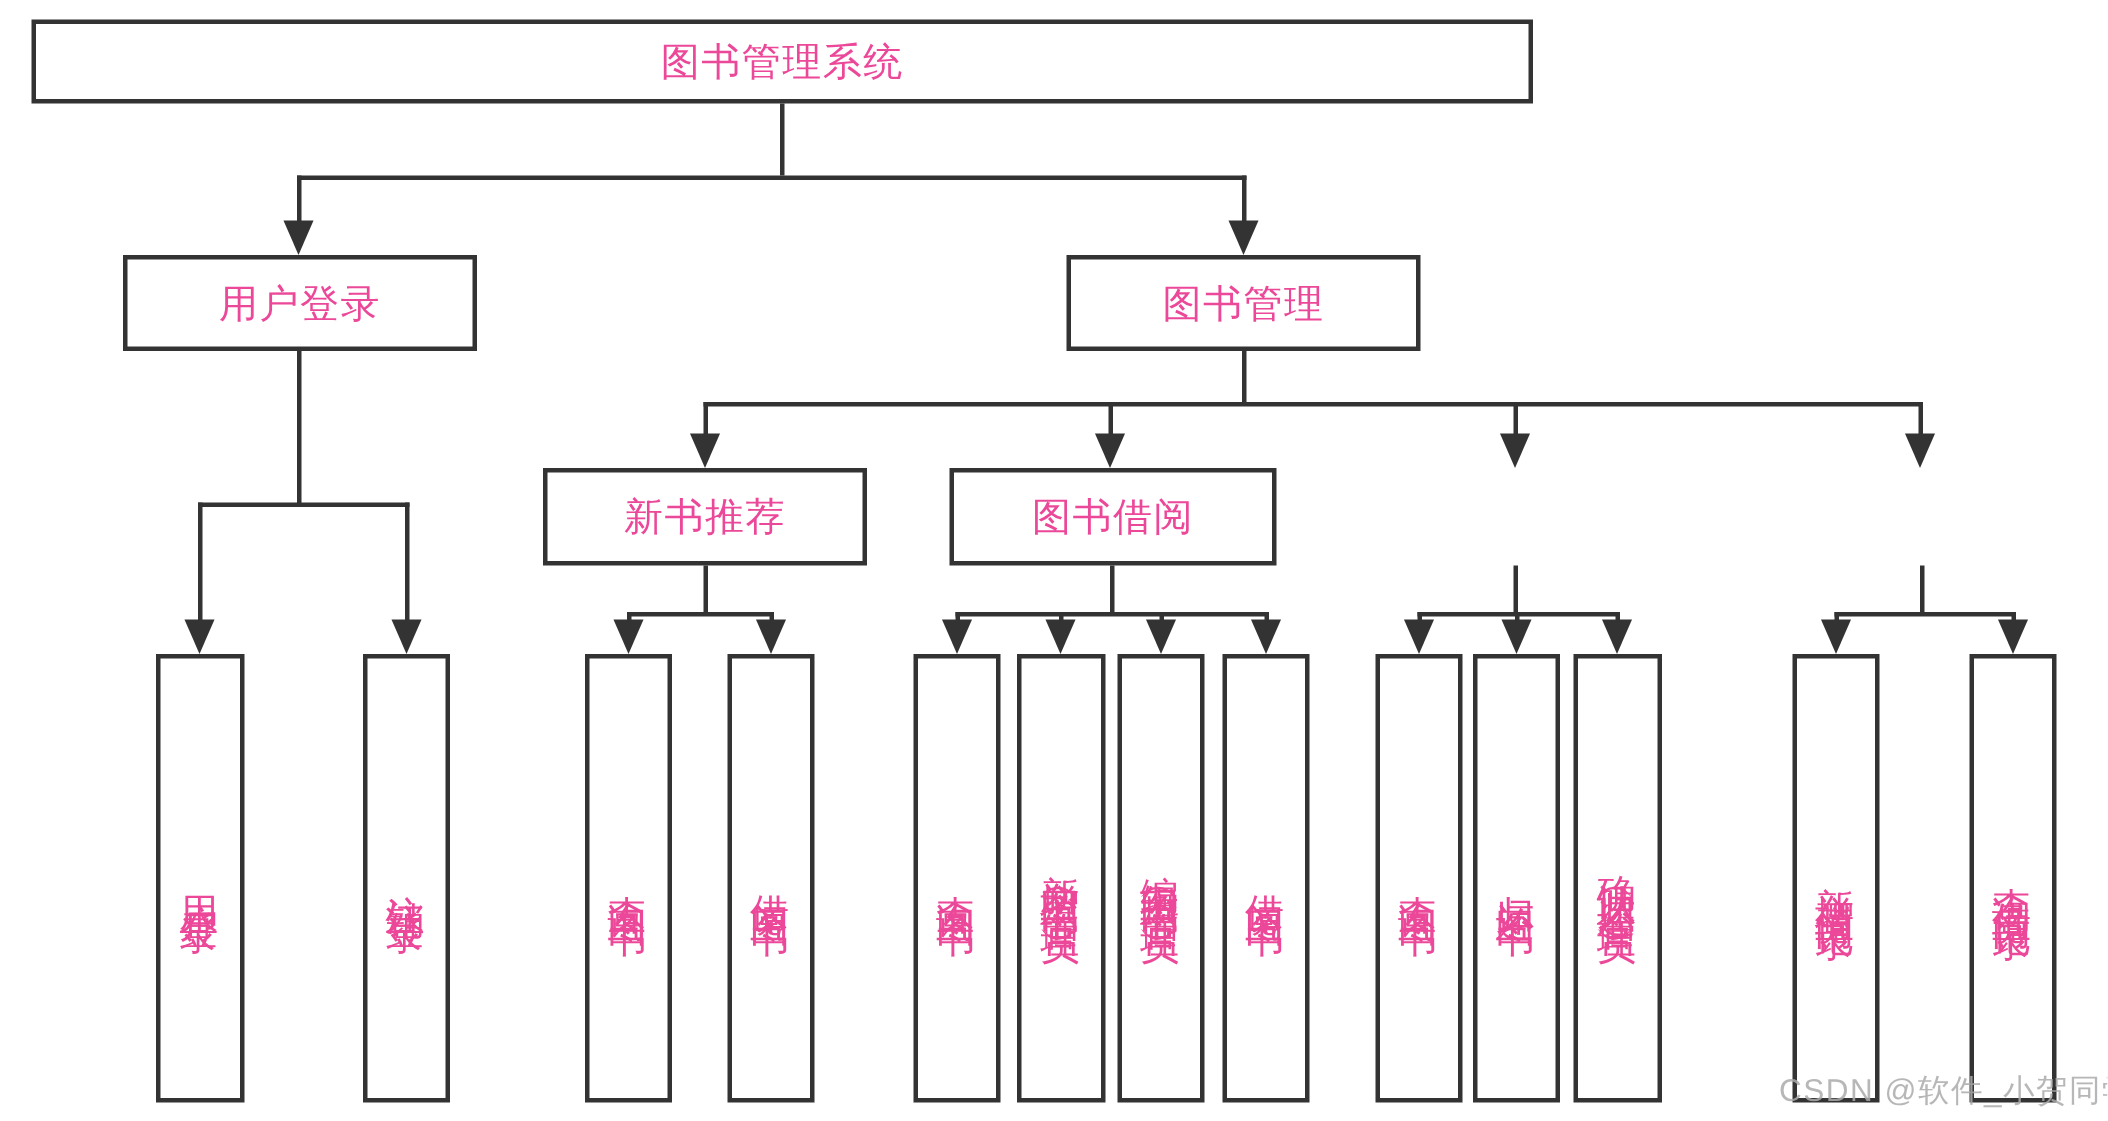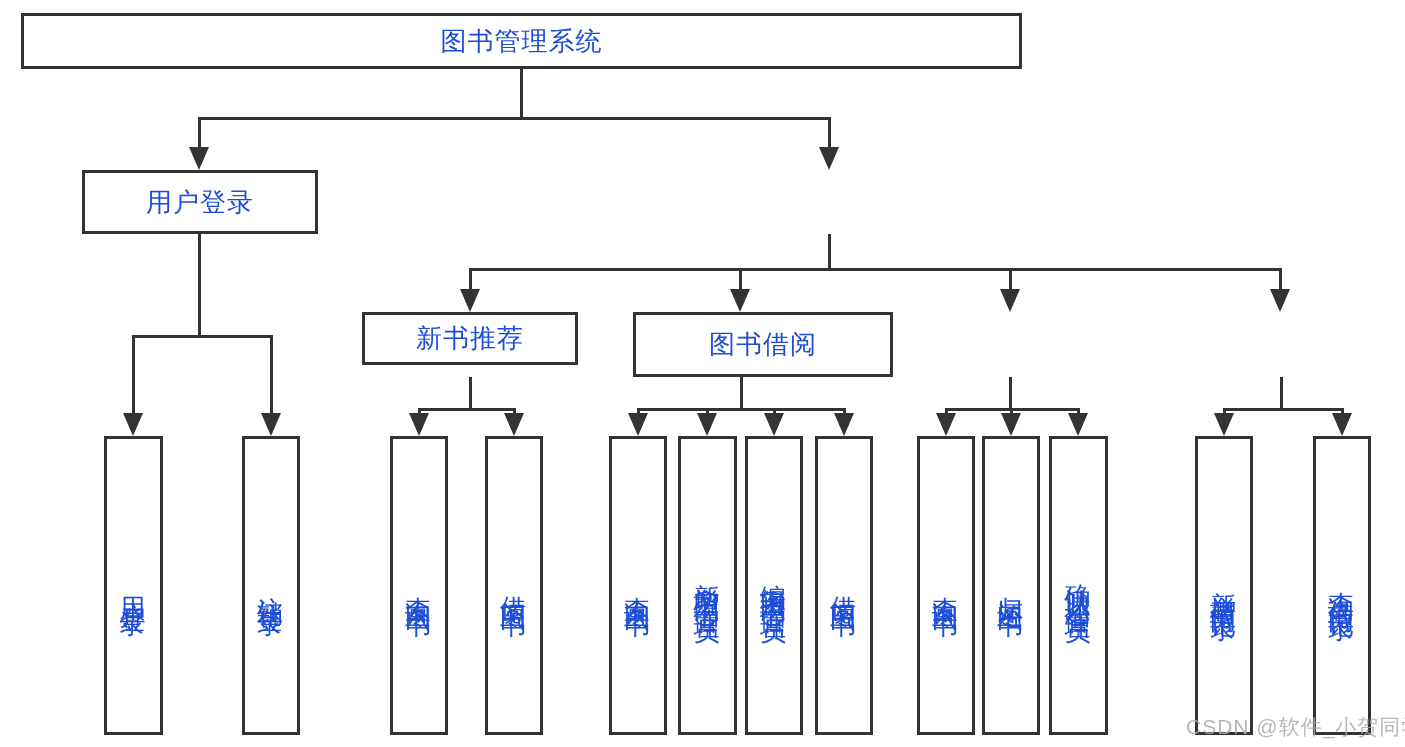--- a/index.html
+++ b/index.html
@@ -13,21 +13,21 @@
   }
   
   .box {
     position: absolute;
     box-sizing: border-box;
     border: 3px solid #333333;
     background: #ffffff;
     display: flex;
     align-items: center;
     justify-content: center;
-    color: #1d4ed8;
+    color: #ec4899;
     font-size: 26px;
     letter-spacing: 1px;
     white-space: nowrap;
   }
   .vbox span {
     writing-mode: vertical-rl;
     text-orientation: mixed;
     letter-spacing: 5px;
     white-space: nowrap;
   }
@@ -63,43 +63,46 @@
   <div class="vl" style="left:520px;top:69px;height:48px"></div>
   <div class="hl" style="left:198px;top:117px;width:633px"></div>
   <div class="vl" style="left:198px;top:117px;height:31px"></div>
   <div class="tri" style="left:189px;top:147px"></div>
   <div class="vl" style="left:828px;top:117px;height:31px"></div>
   <div class="tri" style="left:819px;top:147px"></div>
 
   <div class="box" style="left:82px;top:170px;width:236px;height:64px">
     <span>用户登录</span>
   </div>
+  <div class="box" style="left:711px;top:170px;width:236px;height:64px">
+    <span>图书管理</span>
+  </div>
 
   <div class="vl" style="left:198px;top:234px;height:103px"></div>
   <div class="hl" style="left:132px;top:335px;width:141px"></div>
   <div class="vl" style="left:132px;top:335px;height:80px"></div>
   <div class="tri" style="left:123px;top:413px"></div>
   <div class="vl" style="left:270px;top:335px;height:80px"></div>
   <div class="tri" style="left:261px;top:413px"></div>
 
   <div class="vl" style="left:828px;top:234px;height:36px"></div>
   <div class="hl" style="left:469px;top:268px;width:813px"></div>
   <div class="vl" style="left:469px;top:268px;height:23px"></div>
   <div class="tri" style="left:460px;top:289px"></div>
   <div class="vl" style="left:739px;top:268px;height:23px"></div>
   <div class="tri" style="left:730px;top:289px"></div>
   <div class="vl" style="left:1009px;top:268px;height:23px"></div>
   <div class="tri" style="left:1000px;top:289px"></div>
   <div class="vl" style="left:1279px;top:268px;height:23px"></div>
   <div class="tri" style="left:1270px;top:289px"></div>
 
-  <div class="box" style="left:362px;top:312px;width:216px;height:53px">
+  <div class="box" style="left:362px;top:312px;width:216px;height:65px">
     <span>新书推荐</span>
   </div>
-  <div class="box" style="left:633px;top:312px;width:260px;height:65px">
+  <div class="box" style="left:633px;top:312px;width:218px;height:65px">
     <span>图书借阅</span>
   </div>
 
   <div class="vl" style="left:469px;top:377px;height:33px"></div>
   <div class="hl" style="left:418px;top:408px;width:98px"></div>
   <div class="vl" style="left:418px;top:408px;height:8px"></div>
   <div class="tri" style="left:409px;top:413px"></div>
   <div class="vl" style="left:513px;top:408px;height:8px"></div>
   <div class="tri" style="left:504px;top:413px"></div>
 

